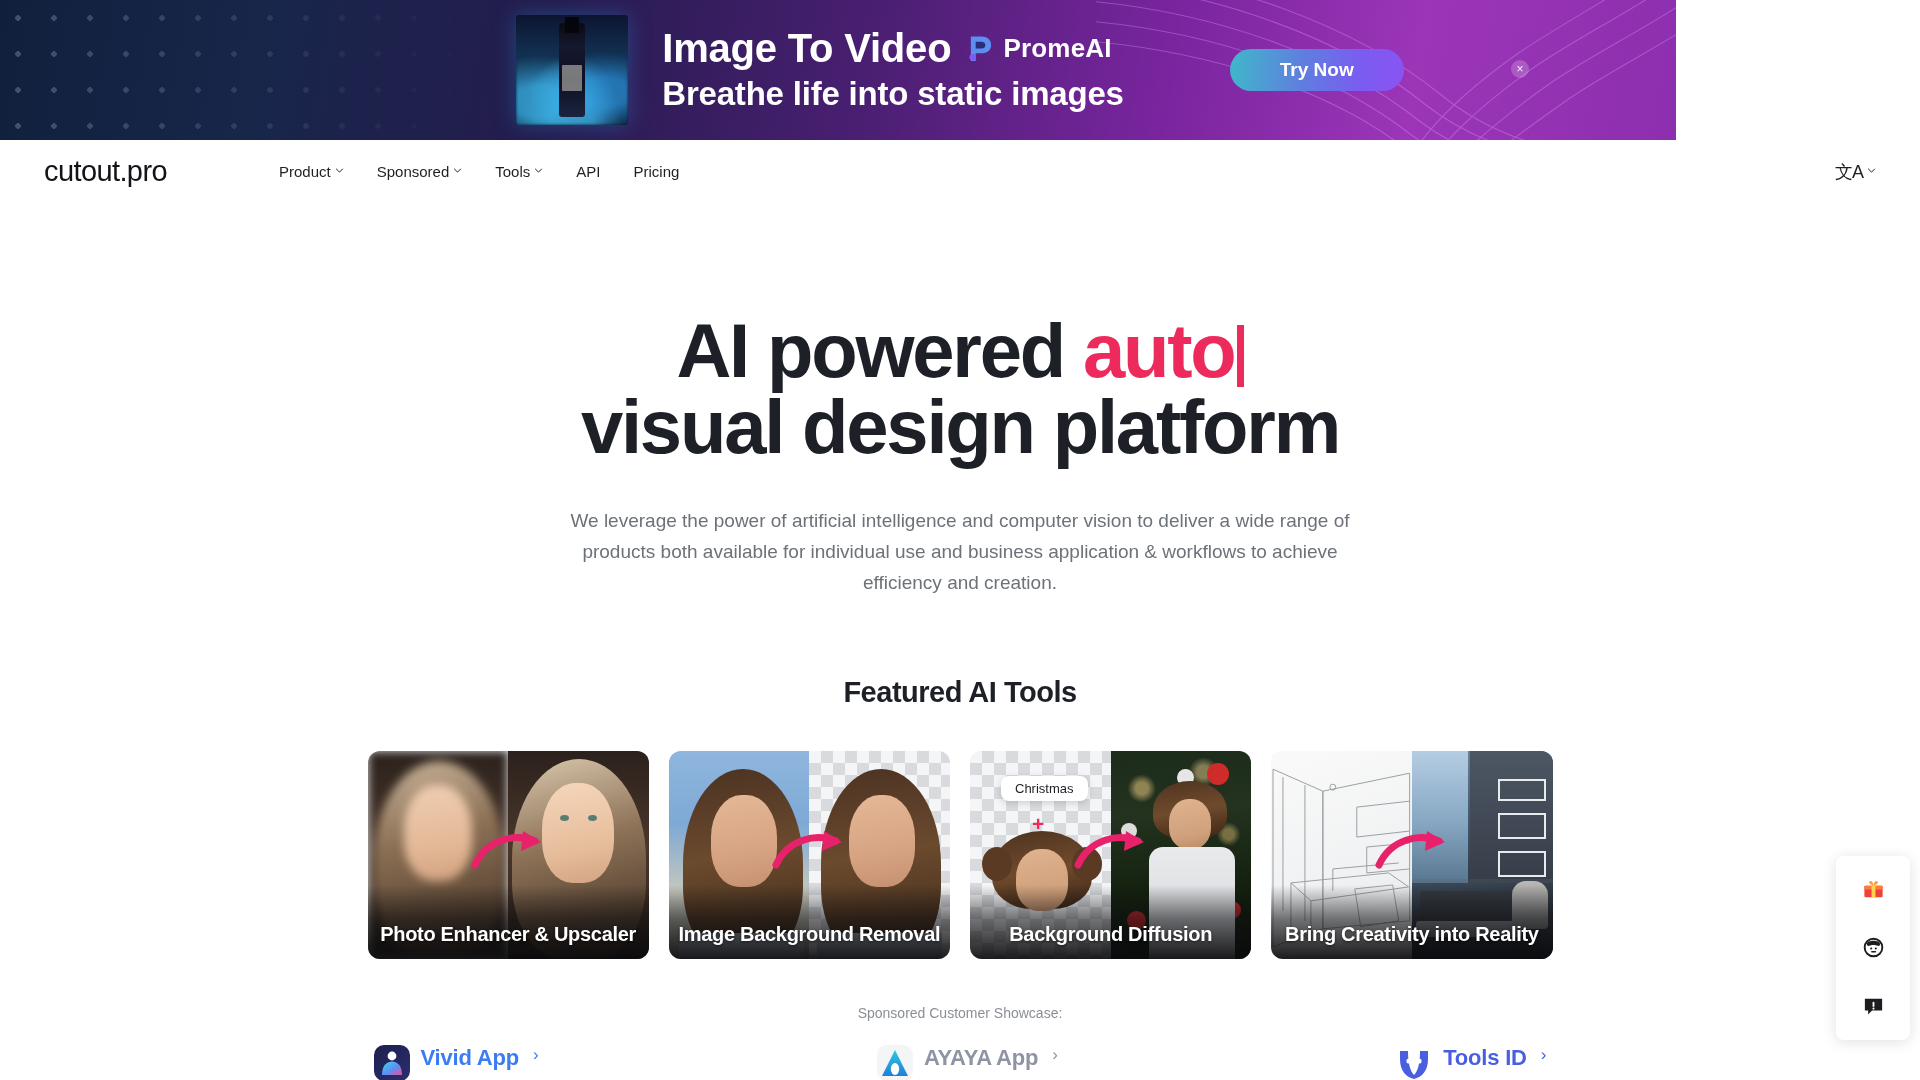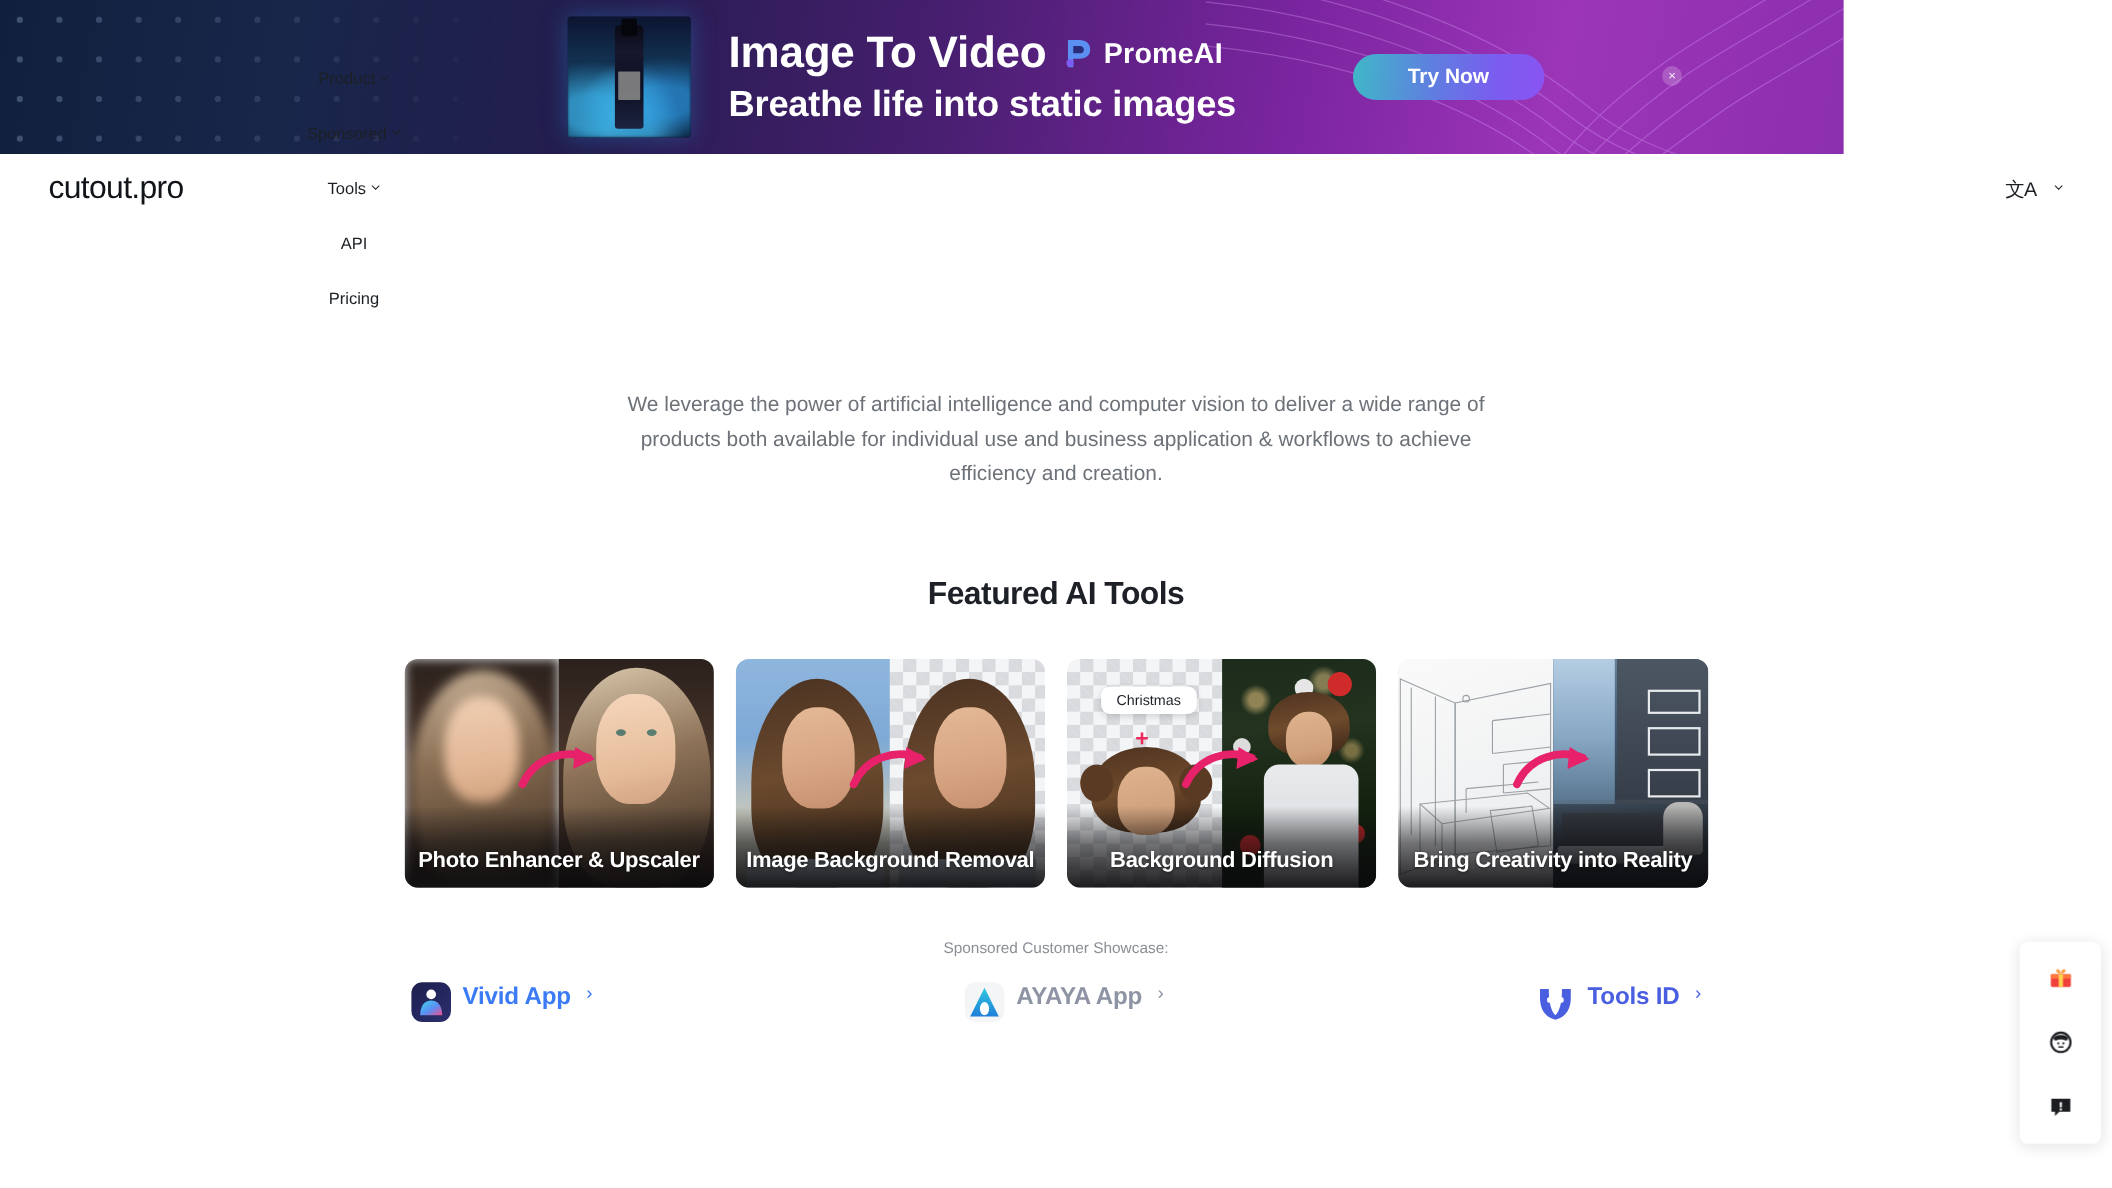--- a/index.html
+++ b/index.html
@@ -96,27 +96,27 @@
     width:1920px; height:63px;
     background:#fff;
     display:flex; align-items:center;
     padding:0 44px 0 44px;
   }
   .logo{
     font-size:29px; font-weight:400; color:#111418;
     letter-spacing:-.6px; line-height:1; cursor:pointer;
     font-family:"Liberation Sans", sans-serif;
   }
-  .nav-links{ display:flex; align-items:center; gap:33px; margin-left:112px;flex-direction:column; }
+  .nav-links{ display:flex; align-items:center; gap:33px; margin-left:112px; }
   .nav-link{
     display:flex; align-items:center; gap:4px;
     font-size:15px; color:#1c2024; font-weight:400; cursor:pointer; white-space:nowrap;
   }
   .chev{ display:inline-block; width:9px; height:9px; position:relative; top:-1px; }
-  .nav-right{ margin-left:auto; display:flex; align-items:center; gap:16px; cursor:pointer; }
+  .nav-right{ margin-left:auto; display:flex; align-items:center; gap:4px; cursor:pointer; }
   .lang-icon{ font-size:18px; color:#1c2024; line-height:1; font-weight:500; letter-spacing:-1px;}
 
   
   .hero{ width:1920px; padding-top:110px; text-align:center; }
   .hero h1{
     font-size:76px; line-height:1.0; font-weight:700; color:#1d2026;
     letter-spacing:-2.2px;
   }
   .hero h1 .accent{ color:#ed2a5c; }
   .caret{
@@ -301,20 +301,24 @@
 
   <div class="nav-right">
     <span class="lang-icon">文A</span>
     <svg class="chev" viewBox="0 0 10 10">
         <path d="M1.6 3.4 L5 6.8 L8.4 3.4" fill="none" stroke="#1c2024" stroke-width="1.1" stroke-linecap="round"></path>
       </svg>
   </div>
 </nav>
 
 <section class="hero">
+  <h1>
+    <span>AI powered </span><span class="accent">auto</span><span class="caret"></span><br>
+    <span>visual design platform</span>
+  </h1>
   <p>We leverage the power of artificial intelligence and computer vision to deliver a wide range of products both available for individual use and business application &amp; workflows to achieve efficiency and creation.</p>
 </section>
 
 <section>
   <div class="featured-title">Featured AI Tools</div>
 
   <div class="cards">
 
     <div class="card">
       <div class="half l portrait-b blurred">

